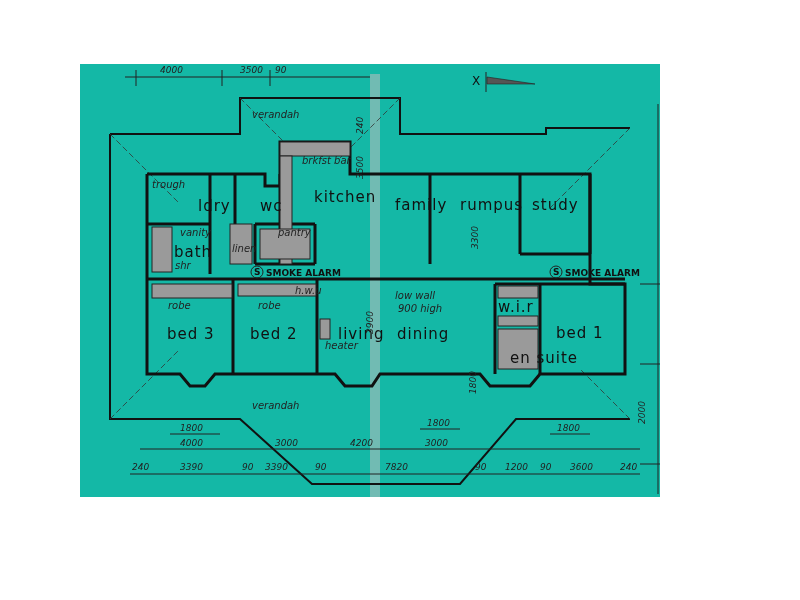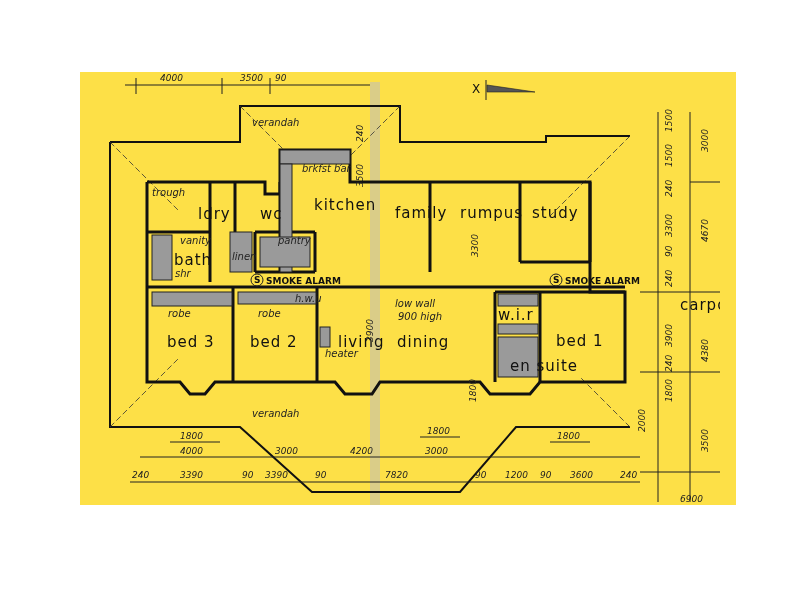--- a/index.html
+++ b/index.html
@@ -1,17 +1,17 @@
 <!DOCTYPE html>
 <html><head>
 <meta charset="utf-8">
 <style>
   html,body{margin:0;padding:0;background:#ffffff;}
   body{width:800px;height:600px;position:relative;overflow:hidden;font-family:"DejaVu Sans",sans-serif;}
-  #sheet{position:absolute;left:80px;top:72px;width:656px;height:433px;background:#fde047;overflow:hidden;}
+  #sheet{position:absolute;left:80px;top:64px;width:580px;height:433px;background:#14b8a6;overflow:hidden;}
   svg{position:absolute;left:0;top:0;}
   .room{font-family:"DejaVu Sans",sans-serif;font-size:15px;fill:#111;letter-spacing:1px;}
   .hand{font-family:"DejaVu Sans",sans-serif;font-size:10px;fill:#222;font-style:italic;}
   .dim{font-family:"DejaVu Sans",sans-serif;font-size:9px;fill:#222;font-style:italic;}
   .alarm{font-family:"DejaVu Sans",sans-serif;font-size:9px;fill:#111;font-weight:bold;}
   .wall{stroke:#111;stroke-width:3;fill:none;}
   .thin{stroke:#222;stroke-width:1;fill:none;}
   .hatch{fill:#9a9a9a;stroke:#222;stroke-width:1;}
   .diag{stroke:#333;stroke-width:0.8;fill:none;stroke-dasharray:6 3;}
 </style>

